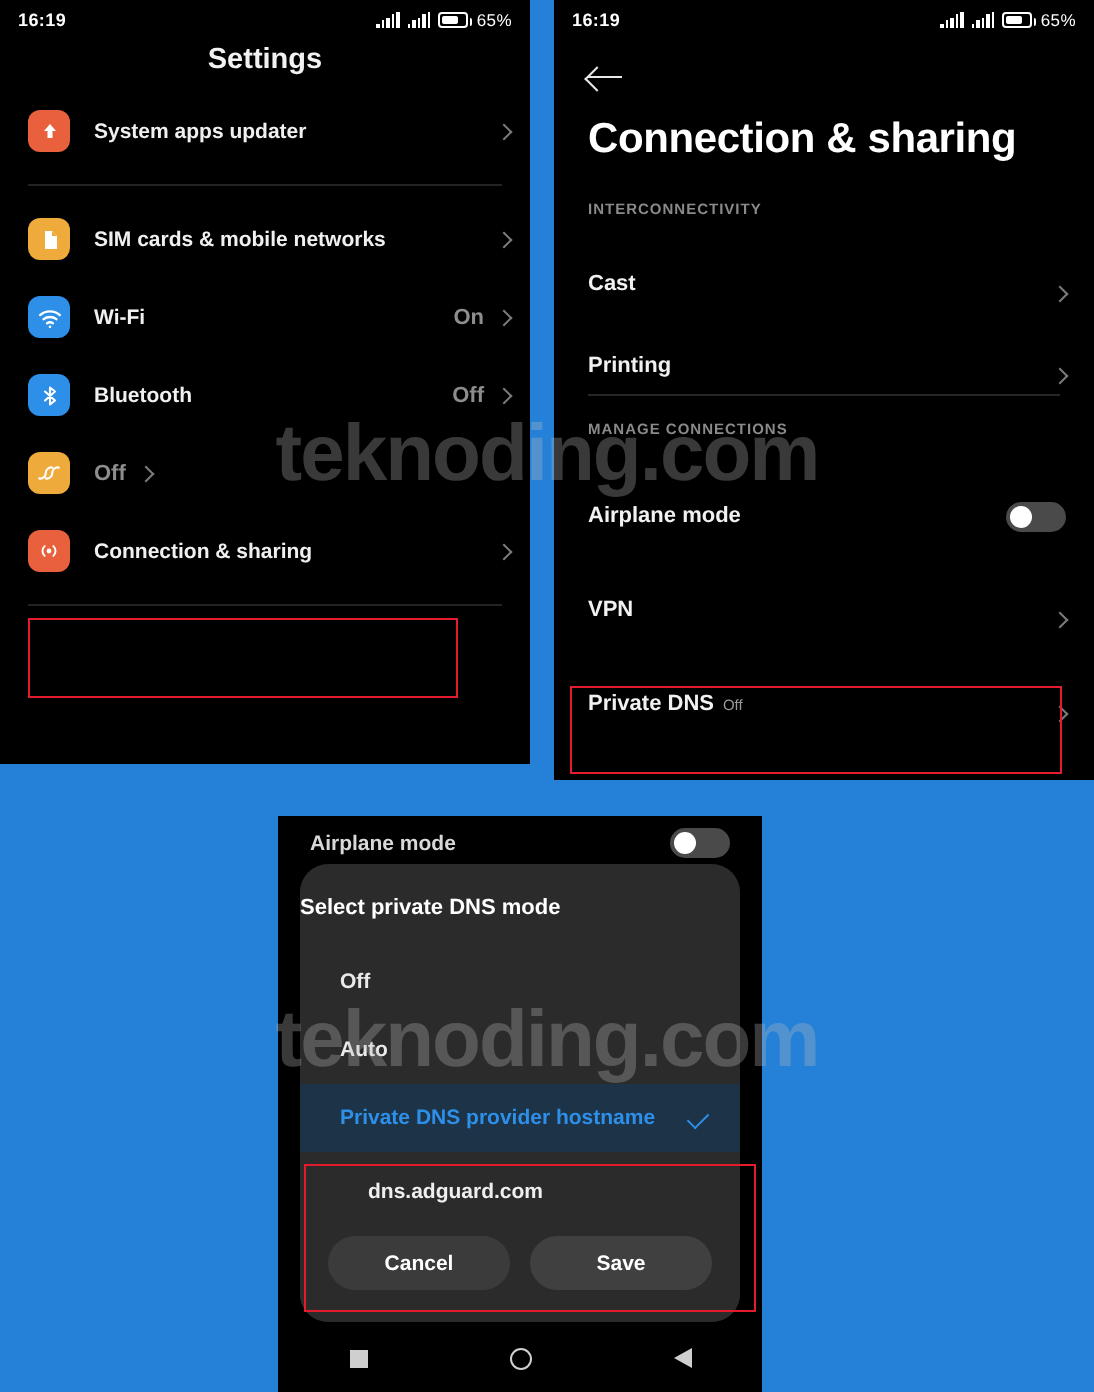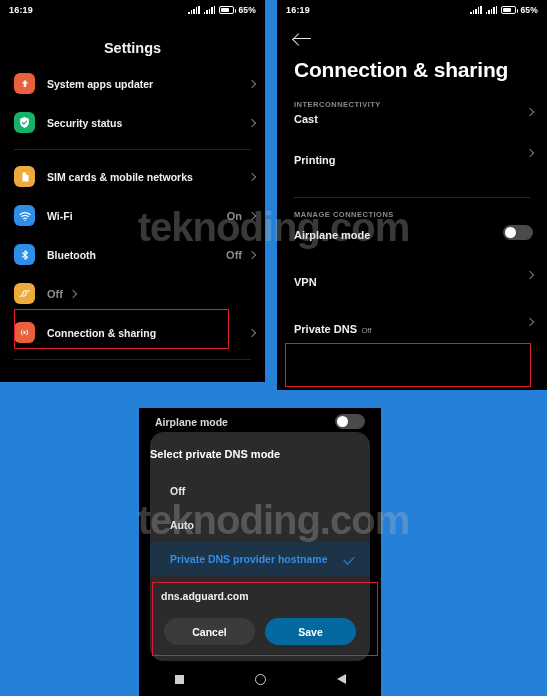--- a/index.html
+++ b/index.html
@@ -30,27 +30,27 @@
   .bars i:nth-child(5){height:8px}
   .batt {
     position: relative; width: 15px; height: 8px;
     border: 1.2px solid #fff; border-radius: 2px;
   }
   .batt::after{
     content:""; position:absolute; right:-3px; top:2px;
     width:1.6px; height:3.5px; background:#fff; border-radius:0 1px 1px 0;
   }
   .batt b{ position:absolute; left:1px; top:1px; bottom:1px; width:60%; background:#fff; border-radius:1px; display:block;}
-  .batt-pct { font-size: 8.5px; font-weight: bold; text-align: right; }
+  .batt-pct { font-size: 8.5px; font-weight: normal; text-align: right; }
 
   
   #panel1 { left: 0; top: 0; width: 265px; height: 382px; }
   .p1-title {
     text-align: center; color: #f2f2f2;
-    font-size: 14.5px; font-weight: bold; margin-top: 20px; margin-bottom: 8px;
+    font-size: 14.5px; font-weight: bold; margin-top: 2px; margin-bottom: 8px;
   }
   .srow {
     position: relative; display: flex; align-items: center;
     height: 39px; padding: 0 10px 0 14px;
   }
   .sicon {
     width: 21px; height: 21px; border-radius: 6px; flex: none;
     display: flex; align-items: center; justify-content: center;
     margin-right: 12px;
   }
@@ -76,21 +76,21 @@
   }
   .p2-title {
     color: #fff; font-size: 21px; font-weight: bold;
     margin: 12px 0 0 17px; letter-spacing: -.2px;
   }
   .section-label {
     color: #8a8a8a; font-size: 7.5px; font-weight: bold;
     letter-spacing: .5px; margin: 18px 0 0 17px;
   }
   .prow {
-    display: flex; align-items: flex-start; height: 41px; padding: 0 14px 0 17px; position: relative;
+    display: flex; align-items: flex-end; height: 41px; padding: 0 14px 0 17px; position: relative;
   }
   .prow .ptexts { flex: 1; }
   .ptitle { color: #f1f1f1; font-size: 11px; font-weight: bold; }
   .psub { color: #9a9a9a; font-size: 7.5px; margin-top: 2px; }
   .p2-divider { height:1px; background:#262626; margin: 6px 17px 0 17px; }
   .toggle {
     width: 30px; height: 15px; border-radius: 8px; background: #4a4a4a;
     position: relative; flex: none;
   }
   .toggle b { position:absolute; left:2px; top:2px; width:11px; height:11px; border-radius:50%; background:#fff; display:block;}
@@ -117,34 +117,34 @@
     padding: 11px 0 11px 20px; color: #eaeaea; font-size: 10.5px; font-weight: bold;
     display: flex; align-items: center;
   }
   .opt.sel { background: #1d3347; color: #2e8fe8; }
   .opt .check {
     margin-left: auto; margin-right: 16px; width: 10px; height: 6px;
     border-left: 1.6px solid #2e8fe8; border-bottom: 1.6px solid #2e8fe8;
     transform: rotate(-45deg);
   }
   .dns-input {
-    padding: 14px 0 6px 11px; color: #efefef; font-size: 10.5px; font-weight: bold;
+    padding: 14px 0 6px 34px; color: #efefef; font-size: 10.5px; font-weight: bold;
     background: #2b2b2b;
   }
   .dlg-actions {
     display: flex; gap: 10px; padding: 10px 14px 16px 14px; background: #2b2b2b;
   }
   .btn {
     flex: 1; height: 27px; border-radius: 14px;
     display: flex; align-items: center; justify-content: center;
     font-size: 10.5px; font-weight: bold; color: #fff; border: none;
     font-family: "Liberation Sans", sans-serif;
   }
   .btn-cancel { background: #3b3b3b; }
-  .btn-save { background: #0369a1; }
+  .btn-save { background: #404040; }
   .behind-text {
     position:absolute; left:16px; bottom:40px; color:#4a4a4a;
     font-size:10.5px; font-weight:bold;
   }
   .navbar {
     position:absolute; left:0; right:0; bottom:0; height:34px;
     display:flex; align-items:center; justify-content:space-around; background:#000;
   }
   .nav-square { width:9px; height:9px; background:#cfcfcf; }
   .nav-circle { width:11px; height:11px; border-radius:50%; border:1.6px solid #cfcfcf; }
@@ -199,30 +199,20 @@
     <div class="srow">
       <span class="sicon" style="background:#e8613c">
         <svg width="12" height="12" viewBox="0 0 24 24">
             <path d="M12 4l6 7h-3.5v7h-5v-7H6z" fill="#fff"></path>
           </svg>
       </span>
       <span class="slabel">System apps updater</span>
       <span class="chev"></span>
     </div>
 
-    <div class="srow">
-      <span class="sicon" style="background:#17b26a">
-        <svg width="13" height="13" viewBox="0 0 24 24">
-            <path d="M12 2l8 3v7c0 5-3.5 8.5-8 10-4.5-1.5-8-5-8-10V5z" fill="#fff"></path>
-            <path d="M8 12l3 3 5-5.5" stroke="#17b26a" stroke-width="2.2" fill="none" stroke-linecap="round"></path>
-          </svg>
-      </span>
-      <span class="slabel">Security status</span>
-      <span class="chev"></span>
-    </div>
 
     <div class="divider"></div>
 
     <div class="srow">
       <span class="sicon" style="background:#eeab3c">
         <svg width="12" height="12" viewBox="0 0 24 24">
             <path d="M7 3h7l5 5v13H7z" fill="#fff"></path>
             <path d="M14 3v5h5" fill="#eeab3c"></path>
           </svg>
       </span>

